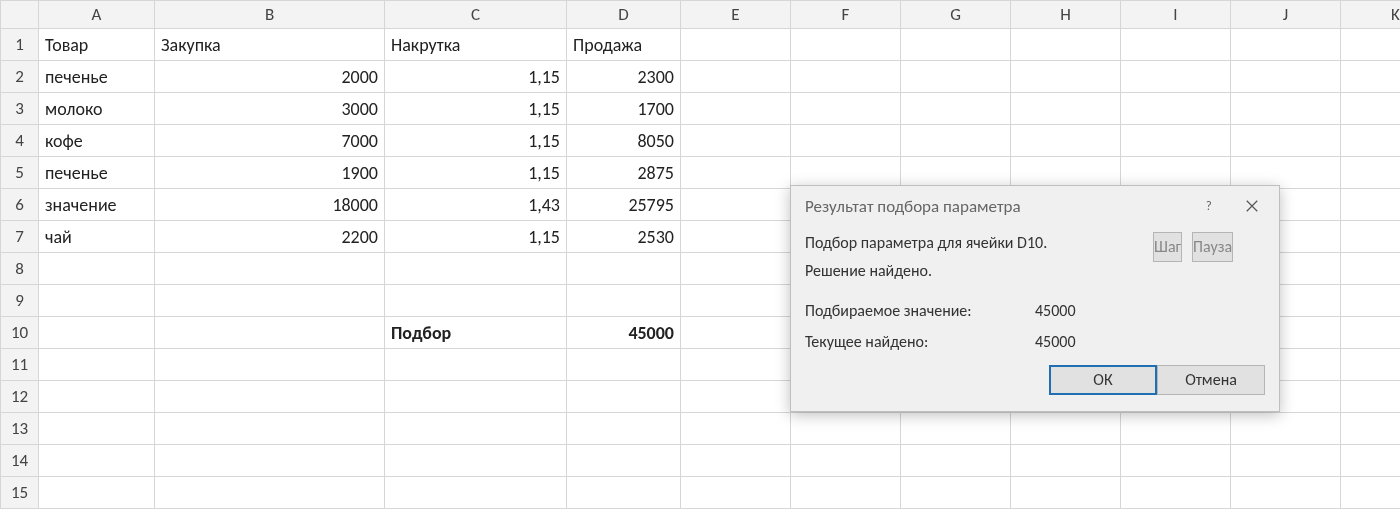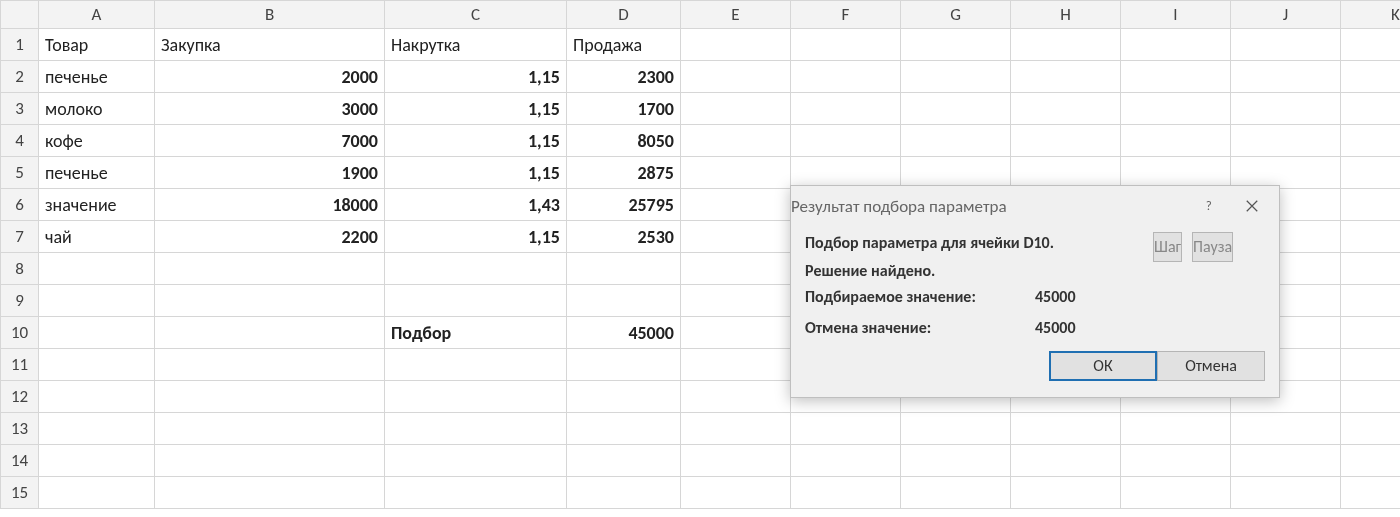--- a/index.html
+++ b/index.html
@@ -46,40 +46,40 @@
   }
   .sheet td { background: #ffffff; }
 
   .colA { width: 116px; }
   .colB { width: 230px; }
   .colC { width: 182px; }
   .colD { width: 114px; }
   .colRest { width: 110px; }
 
   .txt-left { text-align: left; }
-  .txt-right { text-align: right; font-weight: bold; }
+  .txt-right { text-align: right; }
   .bold { font-weight: bold; }
 
   
   .dialog {
     position: absolute;
     left: 790px;
     top: 185px;
     width: 490px;
     background: #f0f0f0;
     border: 1px solid #bfbfbf;
     box-shadow: 0 3px 14px rgba(0,0,0,0.25);
     font-size: 16px;
     color: #333;
   }
   .dialog .titlebar {
     display: flex;
     align-items: center;
     height: 40px;
-    padding: 0 6px 0 0;
+    padding: 0 6px 0 14px;
   }
   .dialog .titlebar .title {
     flex: 1;
     color: #666;
     font-size: 17px;
   }
   .dialog .titlebar .winbtn {
     width: 42px;
     height: 32px;
     display: flex;
@@ -93,21 +93,20 @@
     display: flex;
     padding: 2px 14px 14px 14px;
     gap: 16px;
   }
   .dialog .body .left {
     flex: 1;
     display: flex;
     flex-direction: column;
     gap: 6px;
     padding-top: 4px;
-    font-weight: bold;
   }
   .dialog .body .left .msgline { line-height: 1.35; }
   .dialog .body .left .kv {
     display: flex;
     margin-top: 6px;
   }
   .dialog .body .left .kv .k { width: 230px; }
   .dialog .body .left .kv .v { }
 
   .dialog .body .right {
@@ -402,26 +401,26 @@
     <span class="winbtn">
       <svg viewBox="0 0 16 16">
           <path d="M2 2 L14 14 M14 2 L2 14" stroke="#555" stroke-width="1.4" fill="none"></path>
         </svg>
     </span>
   </div>
   <div class="body">
     <div class="left">
       <div class="msgline">Подбор параметра для ячейки D10.</div>
       <div class="msgline">Решение найдено.</div>
-      <div class="kv" style="margin-top:0">
+      <div class="kv" style="margin-top:14px">
         <div class="k">Подбираемое значение:</div>
         <div class="v">45000</div>
       </div>
       <div class="kv">
-        <div class="k">Отмена значение:</div>
+        <div class="k">Текущее найдено:</div>
         <div class="v">45000</div>
       </div>
     </div>
     <div class="right">
       <div class="btn disabled">Шаг</div>
       <div class="btn disabled">Пауза</div>
     </div>
   </div>
   <div class="footer">
     <div class="btn primary">ОК</div>

